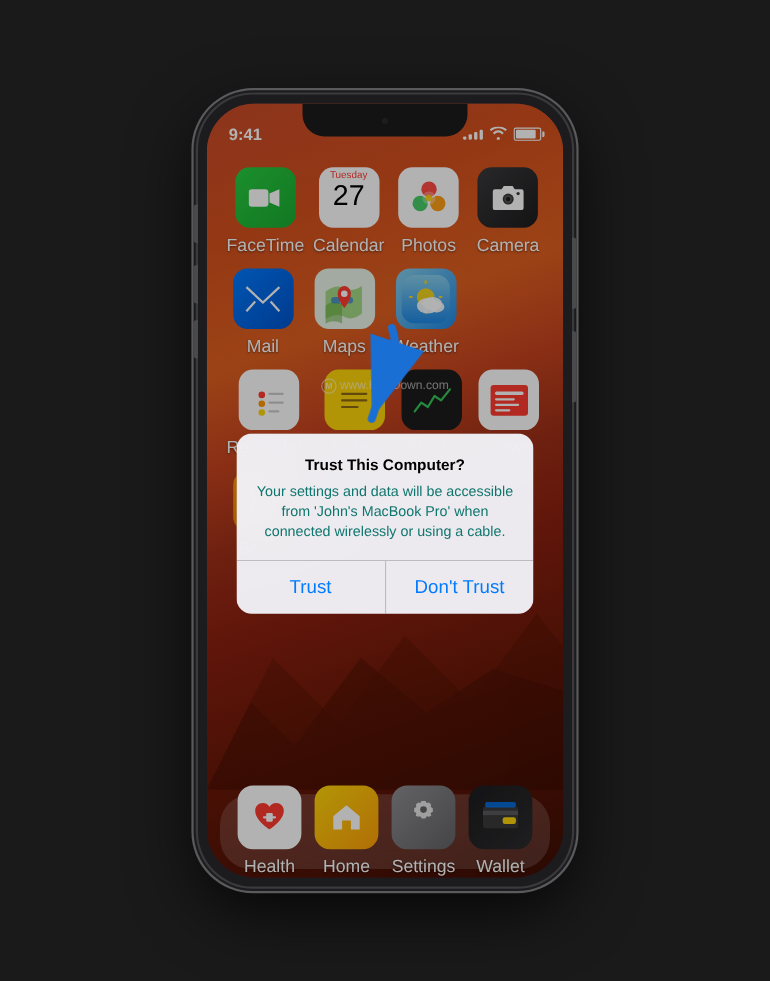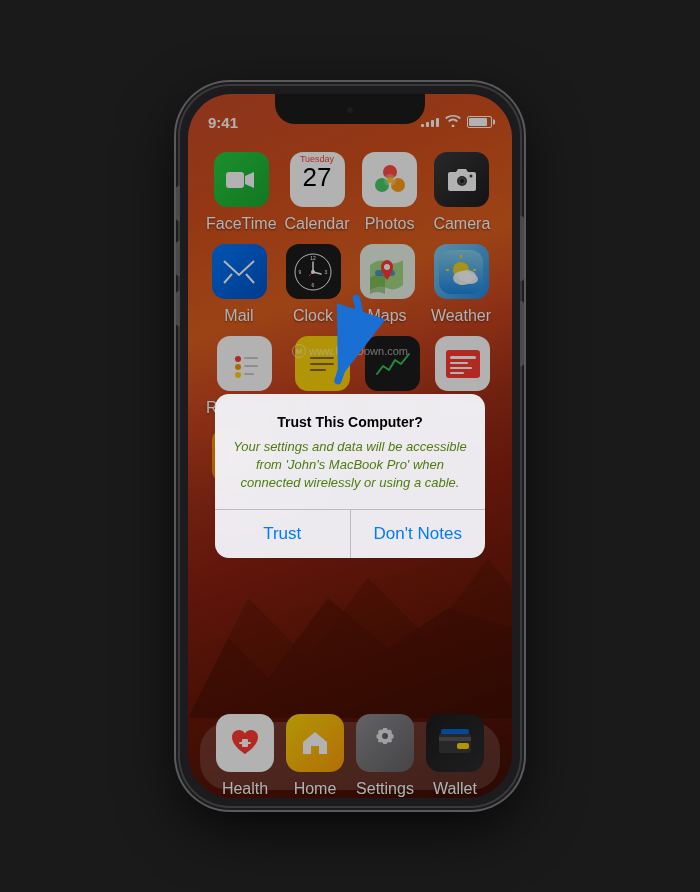--- a/index.html
+++ b/index.html
@@ -317,23 +317,22 @@
 
     .alert-title {
       font-size: 14px;
       font-weight: 600;
       color: #000;
       margin-bottom: 8px;
     }
 
     .alert-message {
       font-size: 13px;
-      color: #4d7c0f;
+      color: #0f766e;
       line-height: 1.4;
-      font-style: italic;
     }
 
     .alert-buttons {
       display: flex;
       border-top: 0.5px solid rgba(0,0,0,0.2);
     }
 
     .alert-button {
       flex: 1;
       padding: 14px 8px;
@@ -497,39 +496,20 @@
           <svg width="34" height="26" viewBox="0 0 34 26" fill="white">
             <rect width="34" height="26" rx="3" fill="none"></rect>
             <polyline points="2,2 17,16 32,2" stroke="white" stroke-width="2" fill="none"></polyline>
             <line x1="2" y1="24" x2="10" y2="15" stroke="white" stroke-width="2"></line>
             <line x1="32" y1="24" x2="24" y2="15" stroke="white" stroke-width="2"></line>
           </svg>
         </div>
         <span class="app-label">Mail</span>
       </div>
 
-      <div class="app-icon">
-        <div class="app-icon-img app-clock">
-          <svg width="40" height="40" viewBox="0 0 40 40">
-            <circle cx="20" cy="20" r="18" fill="#1c1c1e" stroke="white" stroke-width="1"></circle>
-            <circle cx="20" cy="20" r="16" fill="#1c1c1e"></circle>
-
-            <text x="20" y="8" text-anchor="middle" fill="white" font-size="5">12</text>
-            <text x="33" y="22" text-anchor="middle" fill="white" font-size="5">3</text>
-            <text x="20" y="35" text-anchor="middle" fill="white" font-size="5">6</text>
-            <text x="7" y="22" text-anchor="middle" fill="white" font-size="5">9</text>
-
-            <line x1="20" y1="20" x2="20" y2="10" stroke="white" stroke-width="1.5" stroke-linecap="round"></line>
-            <line x1="20" y1="20" x2="28" y2="22" stroke="white" stroke-width="1.5" stroke-linecap="round"></line>
-            <line x1="20" y1="20" x2="16" y2="24" stroke="#ff3b30" stroke-width="1" stroke-linecap="round"></line>
-            <circle cx="20" cy="20" r="2" fill="white"></circle>
-          </svg>
-        </div>
-        <span class="app-label">Clock</span>
-      </div>
 
       <div class="app-icon">
         <div class="app-icon-img app-maps">
           <svg width="44" height="44" viewBox="0 0 44 44">
             <rect width="44" height="44" rx="12" fill="#e8f4e8"></rect>
             <path d="M5 15 Q15 8 22 12 Q29 16 38 10 L38 35 Q29 42 22 38 Q15 34 5 40 Z" fill="#76c442" opacity="0.6"></path>
             <path d="M5 28 Q12 22 20 26 L20 44 Q12 40 5 44 Z" fill="#5aaa30" opacity="0.5"></path>
             <rect x="10" y="20" width="20" height="6" rx="3" fill="#3a86d0" opacity="0.8"></rect>
             <text x="22" y="25" text-anchor="middle" fill="white" font-size="5" font-weight="bold">280</text>
             <path d="M22 10 C19 10 16 13 16 17 C16 23 22 30 22 30 C22 30 28 23 28 17 C28 13 25 10 22 10Z" fill="#ff3b30"></path>
@@ -694,21 +674,21 @@
     </div>
 
     <div class="alert-overlay">
       <div class="alert-dialog">
         <div class="alert-content">
           <div class="alert-title">Trust This Computer?</div>
           <div class="alert-message">Your settings and data will be accessible from 'John's MacBook Pro' when connected wirelessly or using a cable.</div>
         </div>
         <div class="alert-buttons">
           <button class="alert-button">Trust</button>
-          <button class="alert-button">Don't Notes</button>
+          <button class="alert-button">Don't Trust</button>
         </div>
       </div>
 
       <svg class="arrow-annotation" viewBox="0 0 120 120" style="position:absolute;top:195px;left:95px;width:110px;height:110px;pointer-events:none;">
         <defs>
           <marker id="arrowhead" markerWidth="10" markerHeight="7" refX="10" refY="3.5" orient="auto">
             <polygon points="0 0, 10 3.5, 0 7" fill="#1a6fd4"></polygon>
           </marker>
         </defs>
         <path d="M 80 10 Q 90 40 70 70 L 60 100" stroke="#1a6fd4" stroke-width="8" fill="none" stroke-linecap="round" marker-end="url(#arrowhead)"></path>

